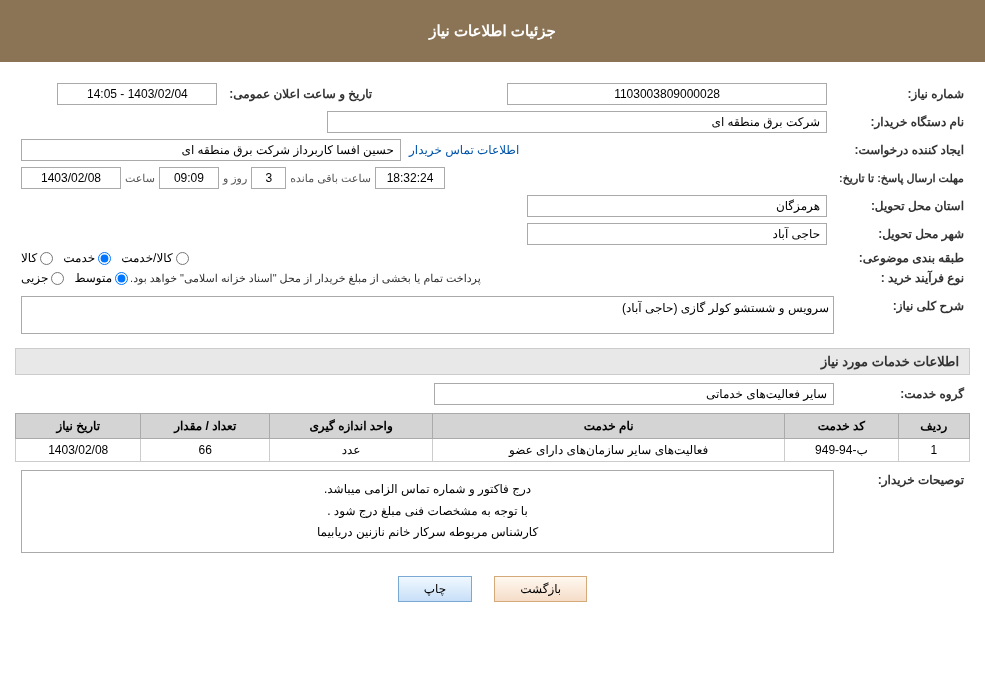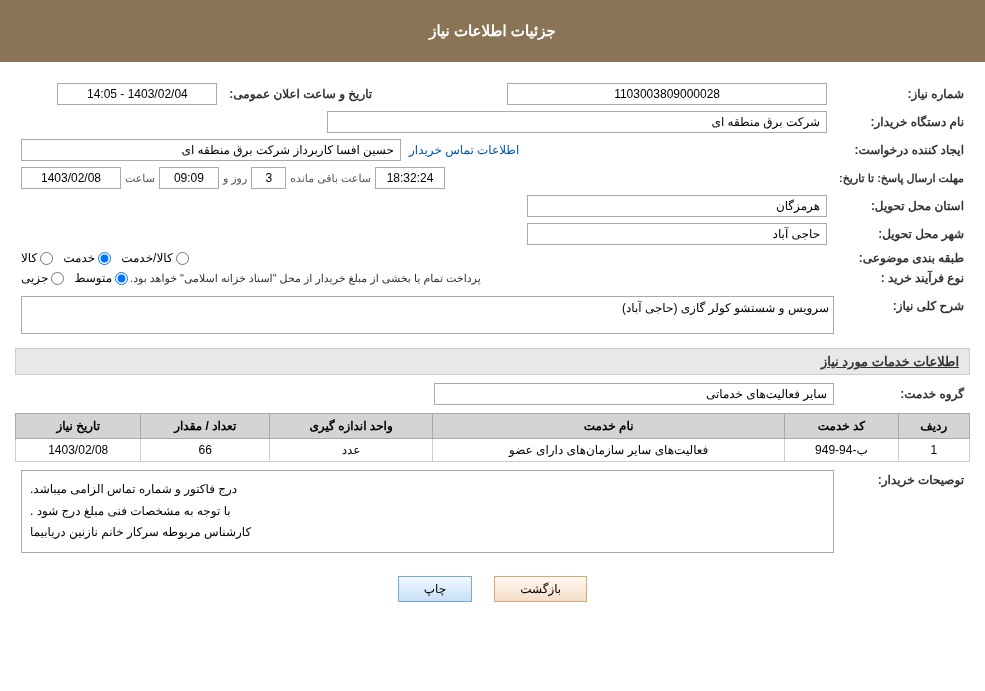--- a/index.html
+++ b/index.html
@@ -27,21 +27,20 @@
       padding: 10px 15px;
     }
     .section-title {
       background: #e8e8e8;
       border: 1px solid #ccc;
       padding: 5px 10px;
       font-weight: bold;
       margin: 8px 0 5px 0;
       font-size: 13px;
       color: #333;
-      text-decoration: underline;
     }
     .form-table {
       width: 100%;
       border-collapse: collapse;
       margin-bottom: 5px;
     }
     .form-table td {
       padding: 3px 6px;
       vertical-align: middle;
     }
@@ -122,21 +121,21 @@
       border: 1px solid #ccc;
       padding: 4px 8px;
       text-align: center;
       background: #fff;
     }
     .description-box {
       border: 1px solid #aaa;
       padding: 8px;
       min-height: 70px;
       background: #fff;
-      text-align: left;
+      text-align: center;
       line-height: 1.8;
       font-size: 12px;
     }
     .button-row {
       display: flex;
       justify-content: center;
       gap: 22px;
       margin: 20px 0;
       flex-direction: row-reverse;
     }

